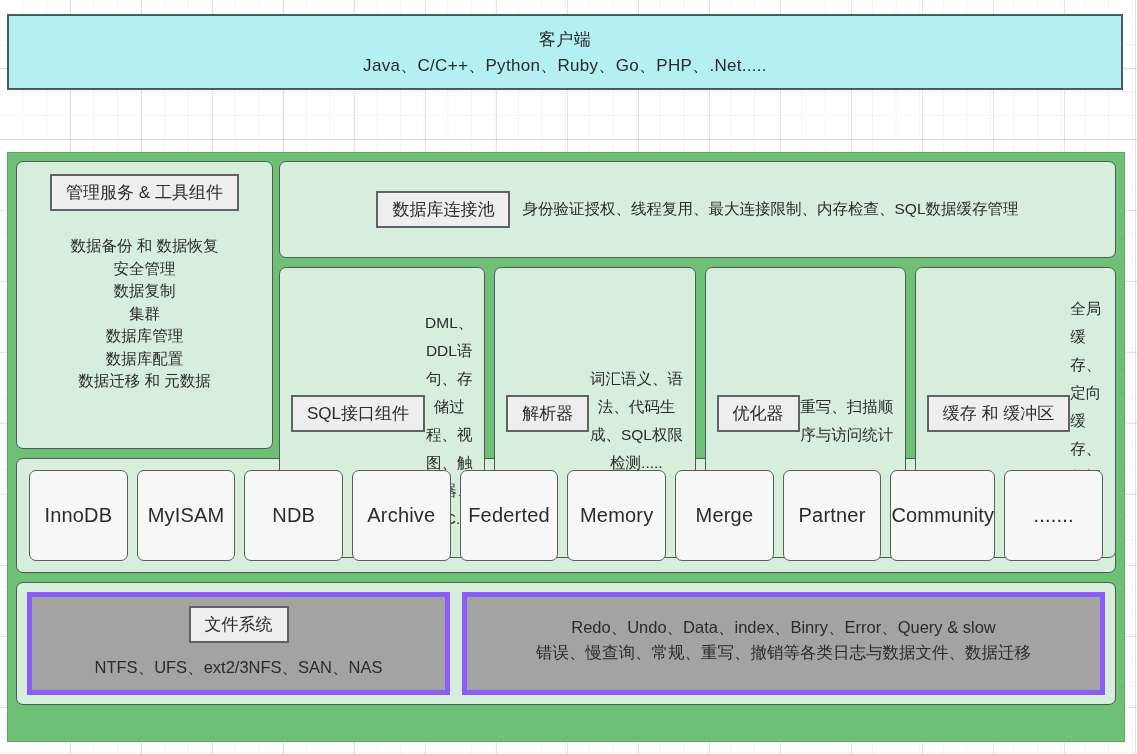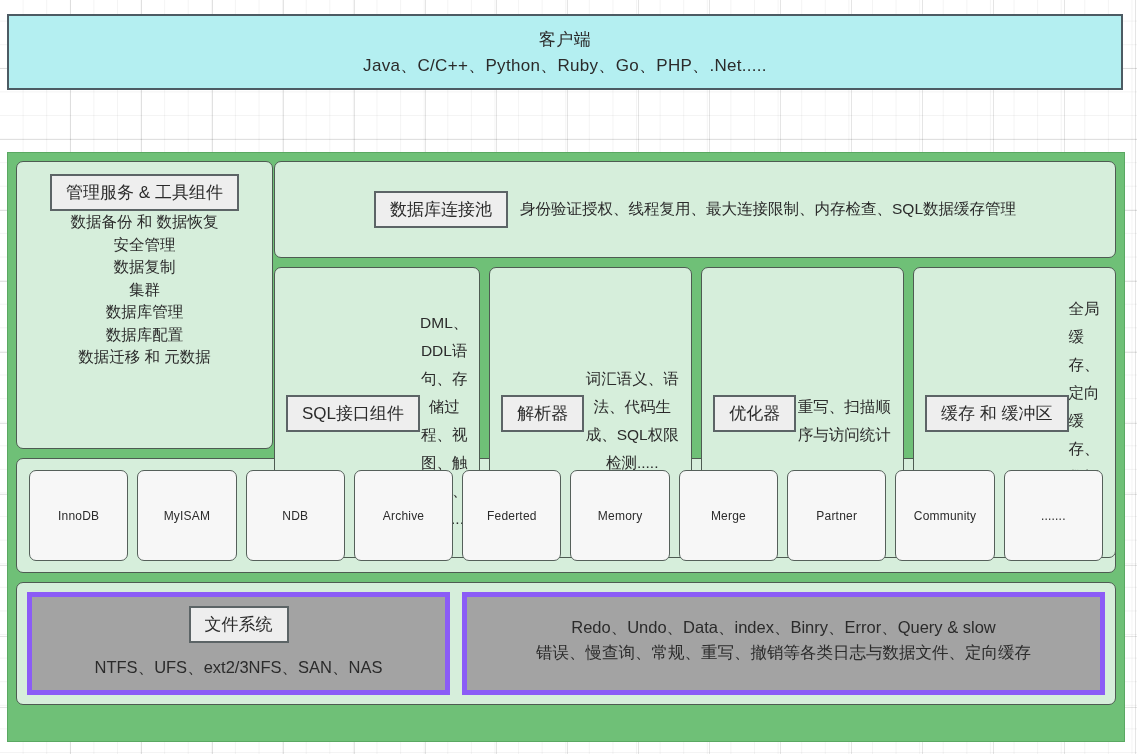--- a/index.html
+++ b/index.html
@@ -73,21 +73,21 @@
   .panel {
     box-sizing: border-box;
     background: #d6eedb;
     border: 1px solid #4e5b52;
     border-radius: 7px;
   }
 
   
   .row1 {
     display: flex;
-    gap: 1px;
+    gap: 6px;
     height: 288px;
   }
   .mgmt-panel {
     width: 257px;
     flex: none;
     padding: 12px 10px 10px 10px;
     display: flex;
     flex-direction: column;
     align-items: center;
   }
@@ -102,20 +102,21 @@
     box-sizing: border-box;
     background: #eeeeee;
     border: 2px solid #5c6466;
     font-size: 17px;
     padding: 5px 14px;
     text-align: center;
     white-space: nowrap;
   }
 
   .mgmt-lines {
+    margin-top: 24px;
     font-size: 15.5px;
     line-height: 22.5px;
     text-align: center;
   }
 
   .pool-panel {
     height: 97px;
     flex: none;
     display: flex;
     align-items: center;
@@ -161,21 +162,21 @@
   }
   .engine {
     box-sizing: border-box;
     flex: 1;
     background: #f7f7f7;
     border: 1px solid #55605a;
     border-radius: 7px;
     display: flex;
     align-items: center;
     justify-content: center;
-    font-size: 12px;
+    font-size: 20px;
     letter-spacing: 0.2px;
   }
 
   
   .row3 {
     margin-top: 9px;
     height: 123px;
     padding: 9px 10px;
     display: flex;
     gap: 12px;
@@ -276,20 +277,20 @@
     <div class="panel row3">
 
       <div class="gray-box fs-box">
         <div class="title-chip">文件系统</div>
         <div class="gray-desc">NTFS、UFS、ext2/3NFS、SAN、NAS</div>
       </div>
 
       <div class="gray-box log-box">
         <div class="gray-desc tight">
           <div class="nowrap">Redo、Undo、Data、index、Binry、Error、Query &amp; slow</div>
-          <div class="nowrap">错误、慢查询、常规、重写、撤销等各类日志与数据文件、定向缓存</div>
+          <div class="nowrap">错误、慢查询、常规、重写、撤销等各类日志与数据文件、数据迁移</div>
         </div>
       </div>
 
     </div>
 
   </div>
 </div>
 
 </body></html>

